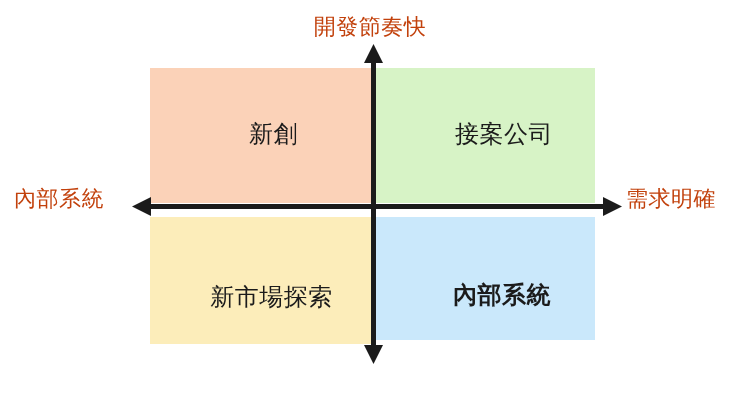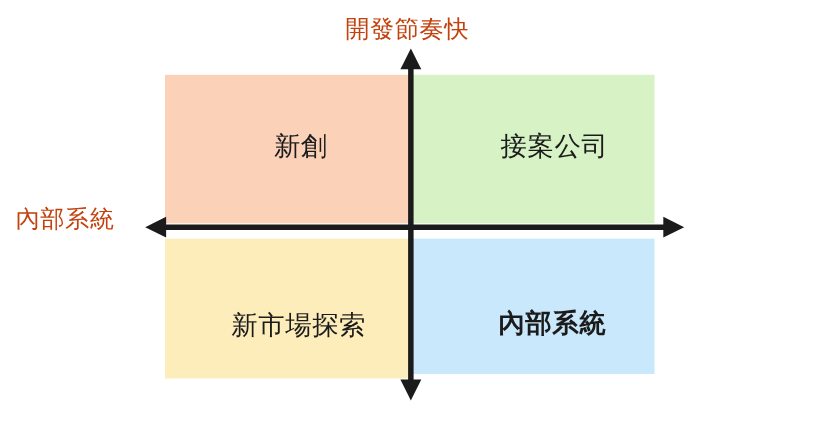--- a/index.html
+++ b/index.html
@@ -106,14 +106,15 @@
     <polygon points="132,206.5 151,197 151,216" fill="#1b1b1b"></polygon>
 
     <polygon points="622,206.5 603,197 603,216" fill="#1b1b1b"></polygon>
   </svg>
 
   <div class="axis-label" id="label-top">開發節奏快</div>
 
 
   <div class="axis-label" id="label-left">內部系統</div>
 
+  <div class="axis-label" id="label-right">需求明確</div>
 
 </div>
 
 </body></html>

